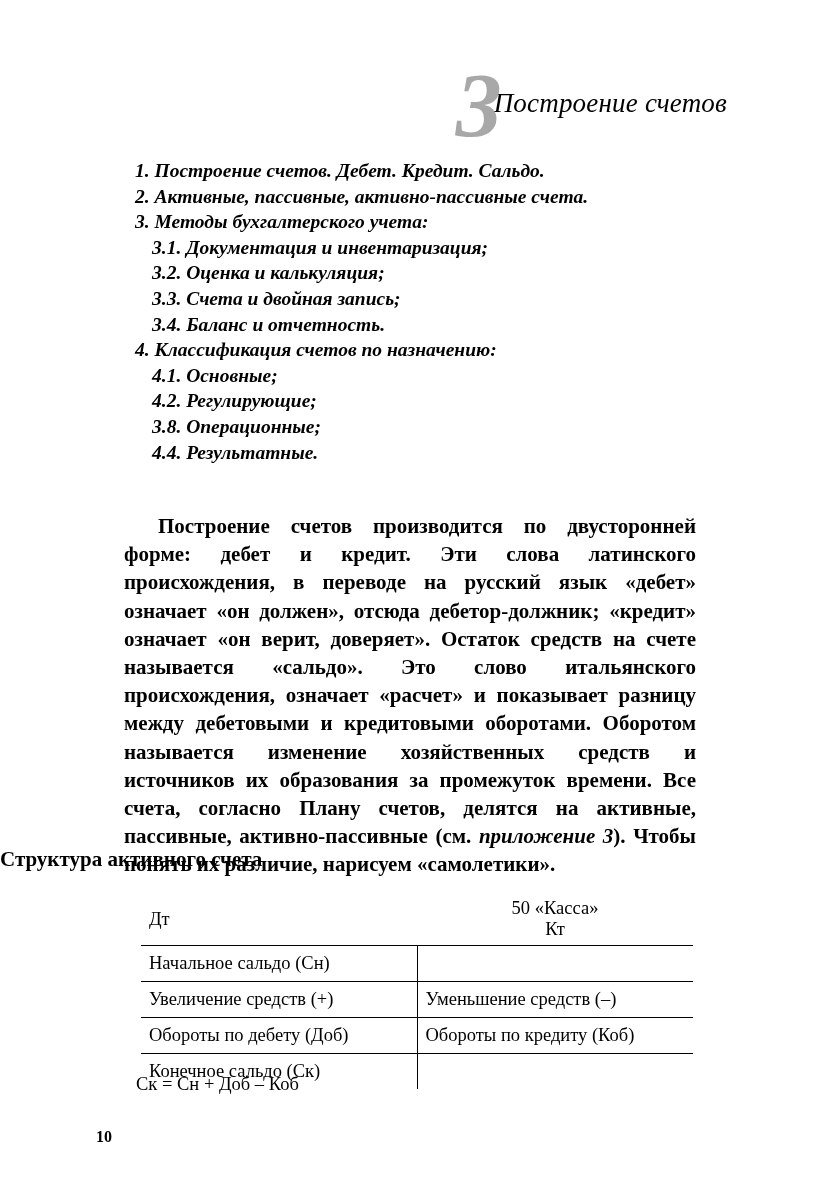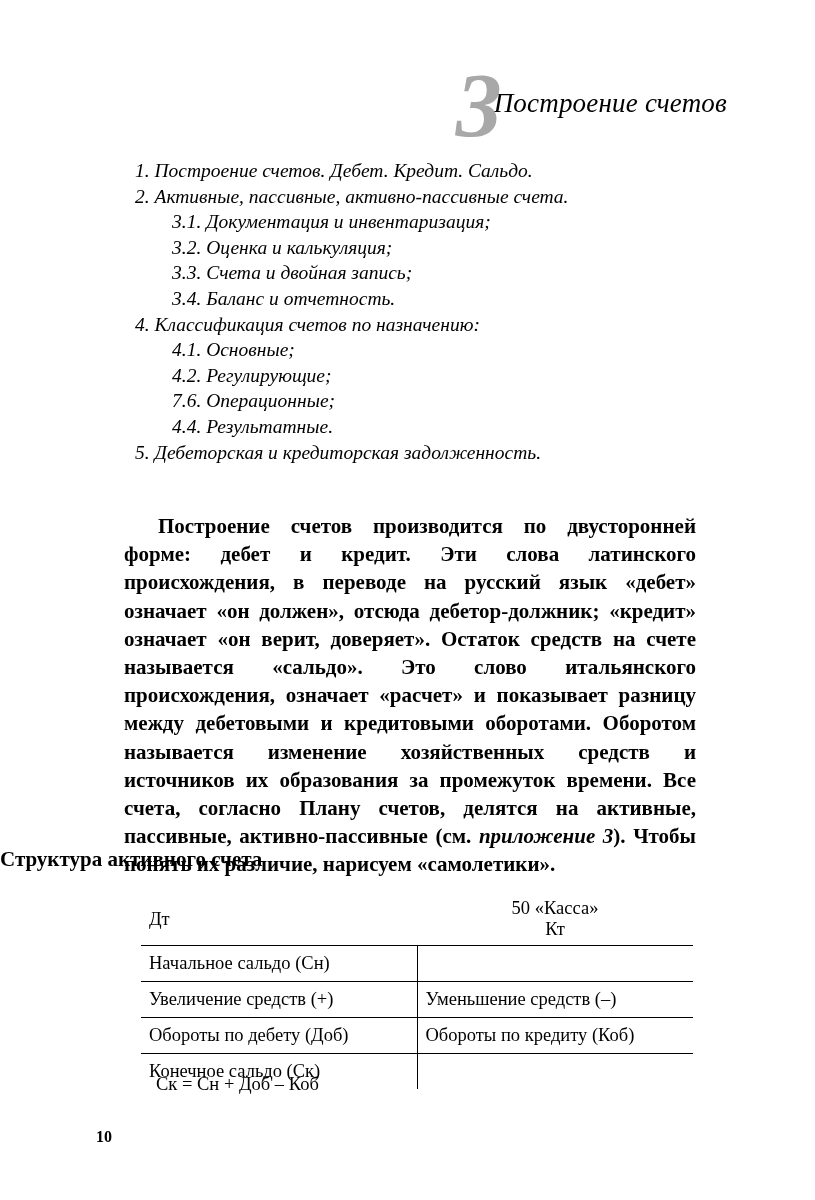--- a/index.html
+++ b/index.html
@@ -55,23 +55,24 @@
 
   
   .outline {
     position: absolute;
     top: 158px;
     left: 135px;
     width: 560px;
     font-style: italic;
     font-size: 19.5px;
     line-height: 25.6px;
+    font-weight: bold;
   }
   .outline .lvl1 { margin-left: 0px; }
-  .outline .lvl2 { margin-left: 37px; }
+  .outline .lvl2 { margin-left: 17px; }
 
   
   .body-text {
     position: absolute;
     top: 512px;
     left: 124px;
     width: 572px;
     font-size: 21px;
     line-height: 28.2px;
     text-align: justify;
@@ -121,21 +122,21 @@
   }
   .row-sep td {
     border-bottom: 1.6px solid #000;
     margin-left: 12px;
   }
   .row-nosep td { border-bottom: none; }
 
   .formula {
     position: absolute;
     top: 1074px;
-    left: 156px;
+    left: 136px;
     font-size: 18.5px;
   }
 
   
   .page-number {
     position: absolute;
     left: 96px;
     top: 1128px;
     font-size: 16px;
     font-weight: bold;
@@ -147,30 +148,30 @@
 <div class="page">
 
   <div class="chapter-head">
     <span class="chapter-number">3</span>
     <span class="chapter-title">Построение счетов</span>
   </div>
 
   <div class="outline">
     <div class="lvl1">1. Построение счетов. Дебет. Кредит. Сальдо.</div>
     <div class="lvl1">2. Активные, пассивные, активно-пассивные счета.</div>
+    <div class="lvl1">3. Методы бухгалтерского учета:</div>
     <div class="lvl2">3.1. Документация и инвентаризация;</div>
     <div class="lvl2">3.2. Оценка и калькуляция;</div>
     <div class="lvl2">3.3. Счета и двойная запись;</div>
     <div class="lvl2">3.4. Баланс и отчетность.</div>
     <div class="lvl1">4. Классификация счетов по назначению:</div>
     <div class="lvl2">4.1. Основные;</div>
     <div class="lvl2">4.2. Регулирующие;</div>
-    <div class="lvl2">7.6. Операционные;</div>
+    <div class="lvl2">3.8. Операционные;</div>
     <div class="lvl2">4.4. Результатные.</div>
-    <div class="lvl1">5. Дебеторская и кредиторская задолженность.</div>
   </div>
 
   <div class="body-text">
     <p><span>Построение счетов производится по двусторонней форме: дебет и кредит. Эти слова латинского происхождения, в переводе на русский язык «дебет» означает «он должен», отсюда дебетор-должник; «кредит» означает «он верит, доверяет». Остаток средств на счете называется «сальдо». Это слово итальянского происхождения, означает «расчет» и показывает разницу между дебетовыми и кредитовыми оборотами. Оборотом называется изменение хозяйственных средств и источников их образования за промежуток времени. Все счета, согласно Плану счетов, делятся на активные, пассивные, активно-пассивные (см. </span><i>приложение 3</i><span>). Чтобы понять их различие, нарисуем «самолетики».</span></p>
   </div>
 
   <div class="section-heading">Структура активного счета</div>
 
   <div class="taccount">
     <table>

